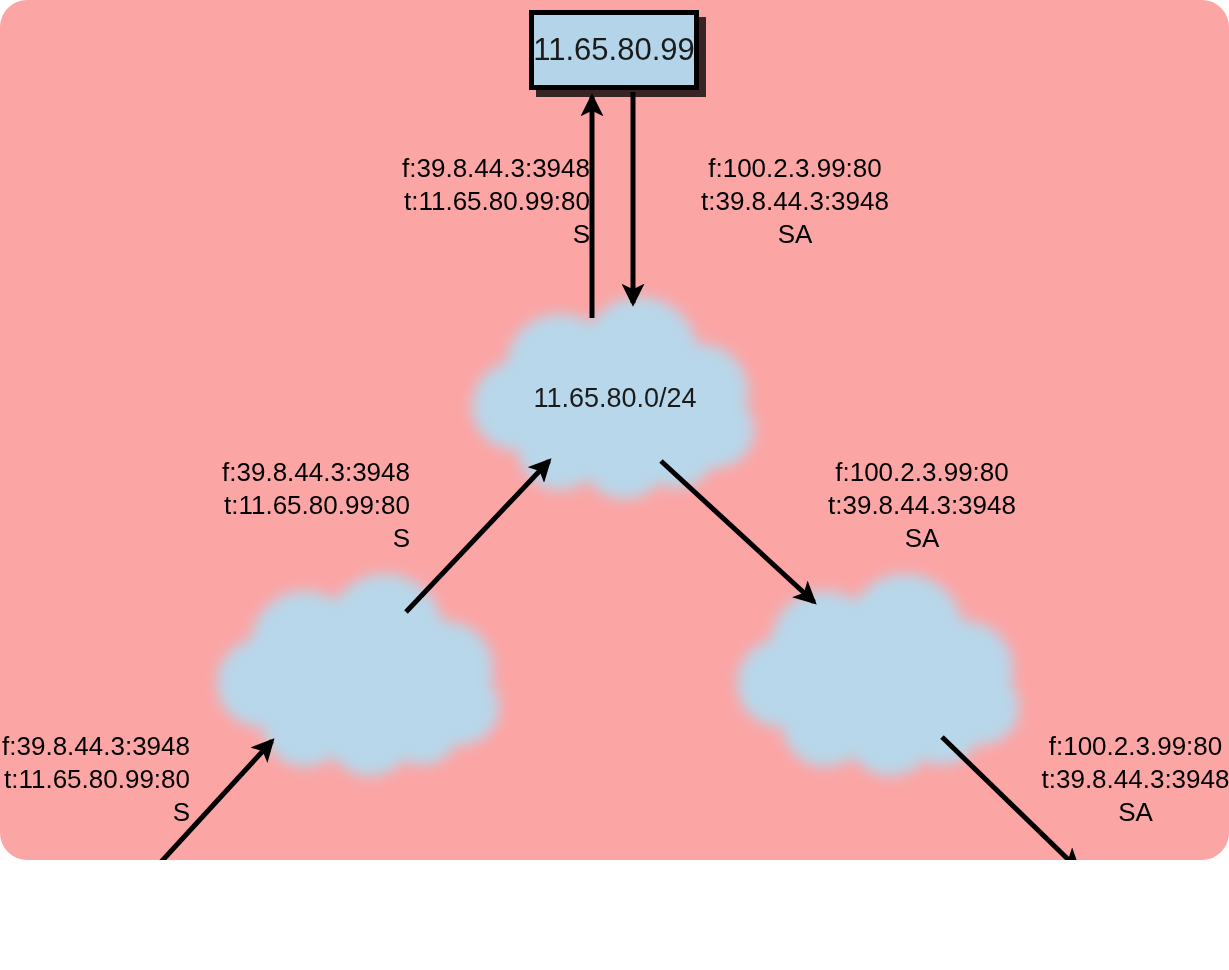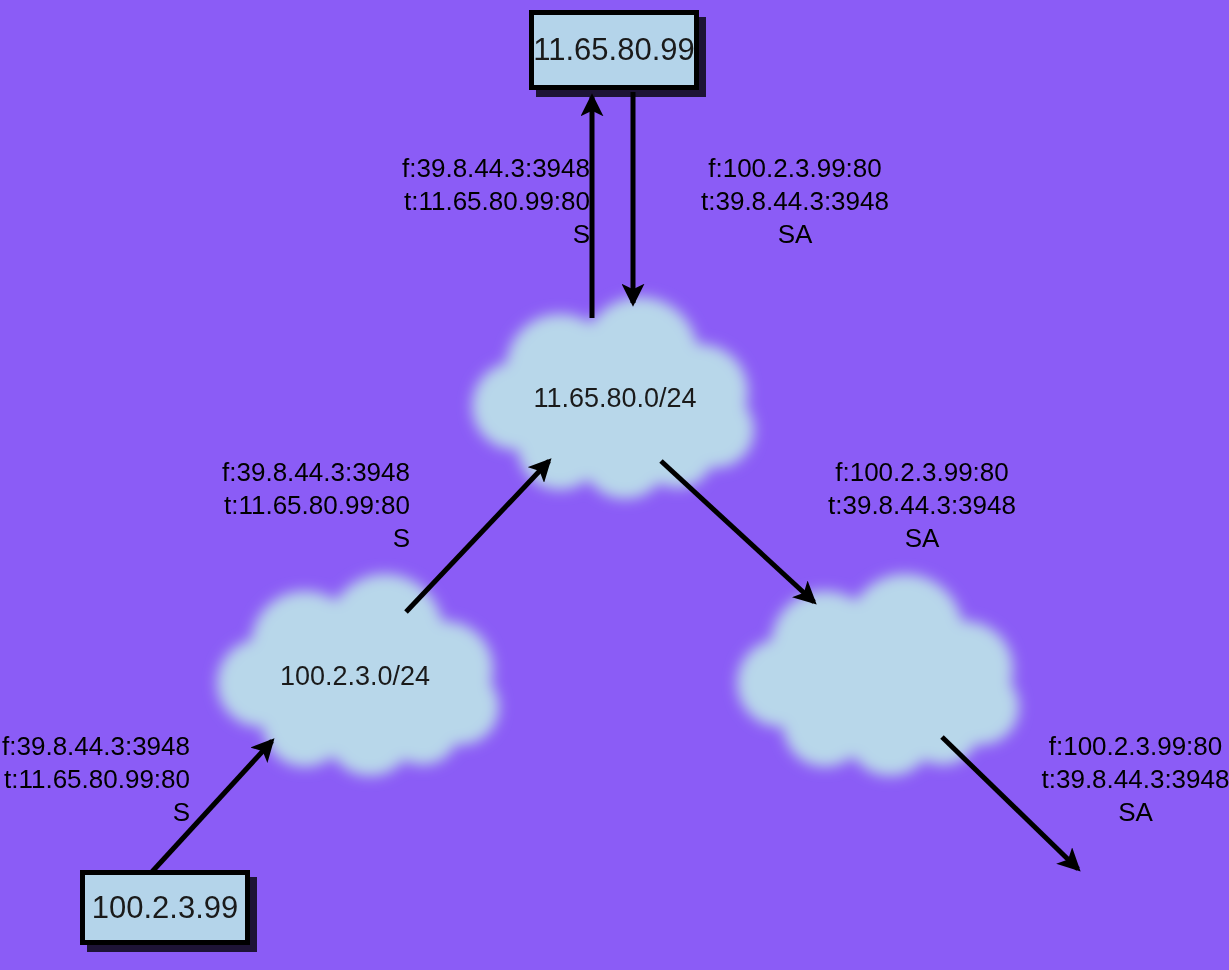--- a/index.html
+++ b/index.html
@@ -3,24 +3,25 @@
 <meta charset="utf-8">
 <style>
   html, body {
     margin: 0;
     padding: 0;
     background: #ffffff;
   }
   #canvas {
     position: relative;
     width: 1229px;
-    height: 970px;
-    background: #8b5cf6;
+    height: 860px;
+    background: #fca5a5;
     overflow: hidden;
     font-family: "Liberation Sans", sans-serif;
+    border-radius: 27px;
   }
   svg.layer {
     position: absolute;
     left: 0;
     top: 0;
     width: 1229px;
     height: 970px;
   }
   #arrow-layer { z-index: 3; }
   #cloud-layer { z-index: 1; }
@@ -151,21 +152,20 @@
   </svg>
 
   <div class="host-box" id="host-top">
     <span>11.65.80.99</span>
   </div>
   <div class="host-box" id="host-left">
     <span>100.2.3.99</span>
   </div>
 
   <div class="cloud-label" id="cloud-label-top">11.65.80.0/24</div>
-  <div class="cloud-label" id="cloud-label-left">100.2.3.0/24</div>
 
   <div class="pkt-label align-right" id="label-top-left">
     <span class="from">f:39.8.44.3:3948</span><br>
     <span class="to">t:11.65.80.99:80</span>
     <span class="flag">S</span>
   </div>
 
   <div class="pkt-label align-left" id="label-top-right">
     <span class="from">f:100.2.3.99:80</span><br>
     <span class="to">t:39.8.44.3:3948</span>

